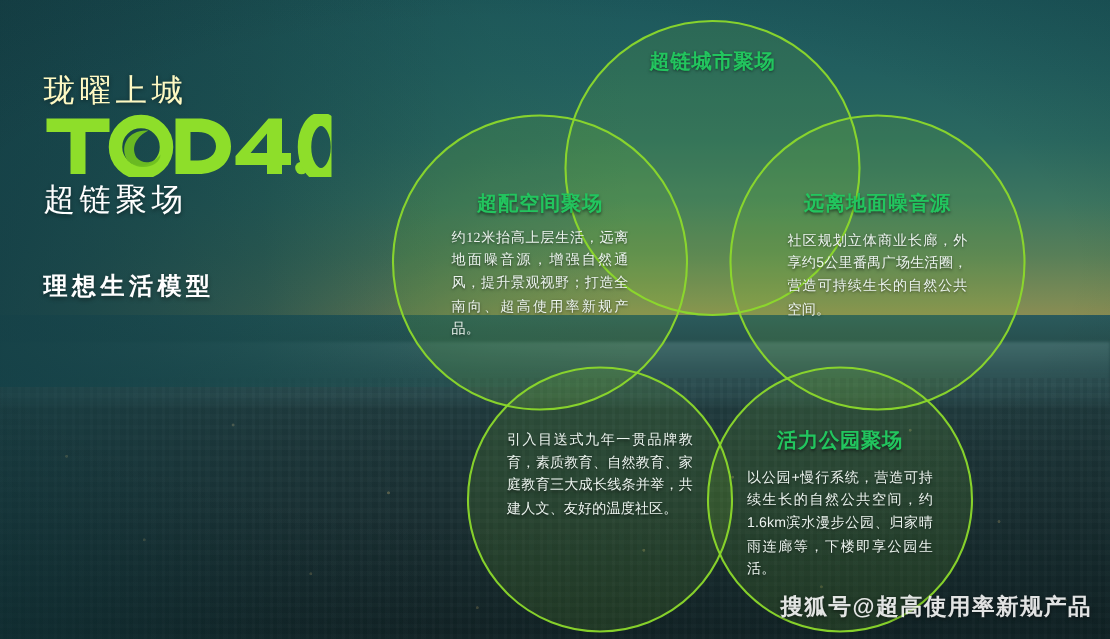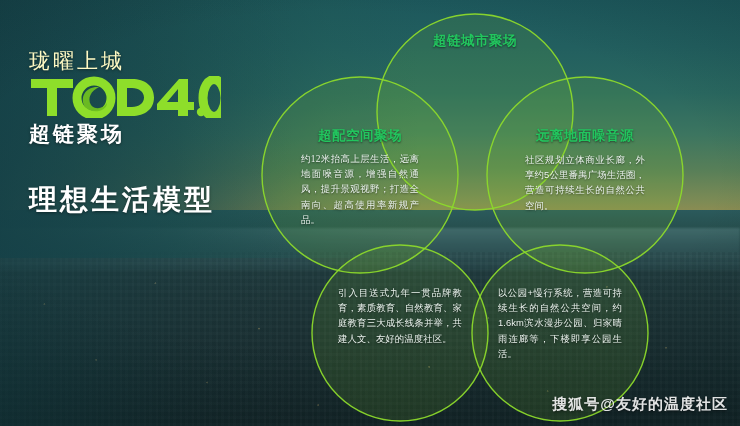--- a/index.html
+++ b/index.html
@@ -124,29 +124,29 @@
   }
   .hero-logo {
     margin-top: 2px;
     height: 42px;
     position: relative;
     display: block;
   }
   .hero-logo svg { display: block; }
   .hero-line3 {
     font-size: 21px;
-    font-weight: bold;
+    font-weight: normal;
     letter-spacing: 3px;
     color: #ffffff;
     text-shadow: 0 1px 3px rgba(0,0,0,0.45);
     margin-top: 3px;
     line-height: 1.25;
   }
   .hero-line4 {
-    font-size: 28px;
+    font-size: 16px;
     font-weight: bold;
     letter-spacing: 3px;
     color: #ffffff;
     text-shadow: 0 1px 3px rgba(0,0,0,0.45);
     margin-top: 34px;
     line-height: 1.25;
   }
 
   
   .venn { position: absolute; left: 0; top: 0; width: 740px; height: 426px; z-index: 4; }
@@ -255,19 +255,20 @@
         <div class="bubble-body">约12米抬高上层生活，远离地面噪音源，增强自然通风，提升景观视野；打造全南向、超高使用率新规产品。</div>
       </div>
       <div class="bubble" style="left: 525px; top: 127px; width: 120px;">
         <div class="bubble-title">远离地面噪音源</div>
         <div class="bubble-body">社区规划立体商业长廊，外享约5公里番禺广场生活圈，营造可持续生长的自然公共空间。</div>
       </div>
       <div class="bubble" style="left: 338px; top: 285px; width: 124px;">
         <div class="bubble-body">引入目送式九年一贯品牌教育，素质教育、自然教育、家庭教育三大成长线条并举，共建人文、友好的温度社区。</div>
       </div>
       <div class="bubble" style="left: 498px; top: 285px; width: 124px;">
+        <div class="bubble-title">活力公园聚场</div>
         <div class="bubble-body">以公园+慢行系统，营造可持续生长的自然公共空间，约1.6km滨水漫步公园、归家晴雨连廊等，下楼即享公园生活。</div>
       </div>
     </div>
 
-  <div class="watermark">搜狐号@友好的温度社区</div>
+  <div class="watermark">搜狐号@超高使用率新规产品</div>
 
 </div>
 
 </body></html>

